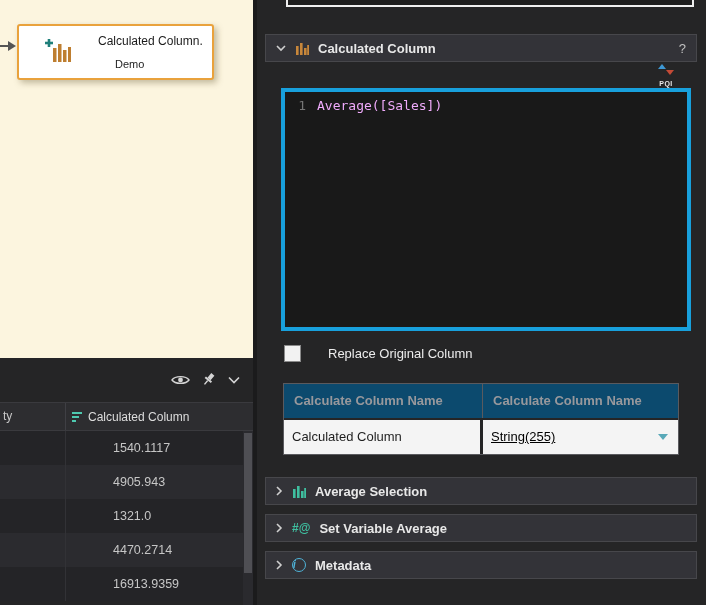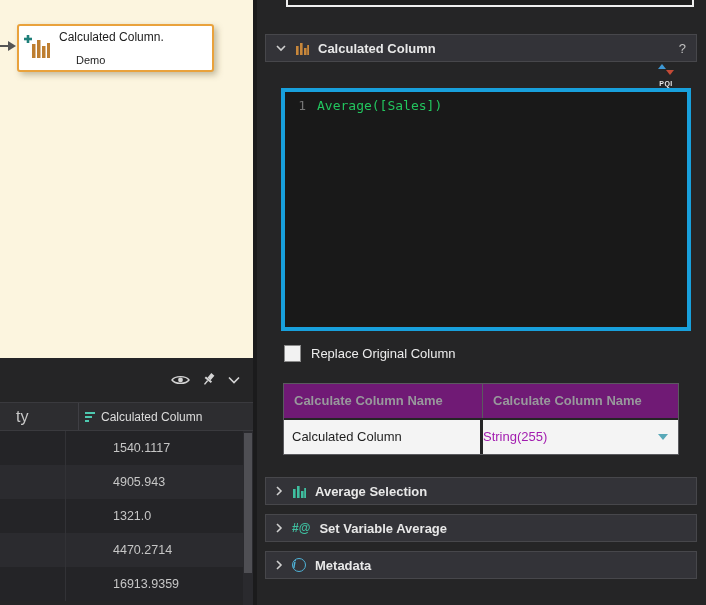--- a/index.html
+++ b/index.html
@@ -2,34 +2,34 @@
 <html><head>
 <meta charset="utf-8">
 <style>
   * { margin:0; padding:0; box-sizing:border-box; }
   body { background:#1e1e1e; font-family:"Liberation Sans", sans-serif; }
   .root { position:relative; width:706px; height:605px; background:#252526; overflow:hidden; }
 
   
   .canvas { position:absolute; left:0; top:0; width:253px; height:358px; background:#FCF5DF; }
   .connector { position:absolute; left:0; top:39px; }
-  .node { position:absolute; left:17px; top:24px; width:197px; height:48px; background:#ffffff;
+  .node { position:absolute; left:17px; top:24px; width:197px; height:56px; background:#ffffff;
           border:2px solid #E9A23C; border-radius:3px; box-shadow:3px 3px 6px rgba(90,75,35,0.35);
-          display:flex; align-items:center; gap:7px; padding-left:5px; cursor:pointer; }
+          display:flex; align-items:center; gap:25px; padding-left:26px; cursor:pointer; }
   .node-title { font-size:12px; color:#1b1b1b; }
   .node-subtitle { font-size:11px; color:#222; margin-top:10px; margin-left:17px; }
 
   
   .preview { position:absolute; left:0; top:358px; width:253px; height:247px; background:#252526; }
   .ptoolbar { position:absolute; top:14px; right:13px; display:flex; gap:12px; align-items:center; }
   .ptool { display:inline-flex; cursor:pointer; }
   .phead { position:absolute; top:44px; left:0; width:253px; height:29px; background:#2D2D30;
            border-top:1px solid #3A3A3E; border-bottom:1px solid #3A3A3E; display:flex; }
   .phead .col-a { width:66px; border-right:1px solid #3F3F44; line-height:27px; padding-left:3px;
-                  color:#C8C8C8; font-size:16px; overflow:hidden; cursor:pointer;margin-left:13px; }
+                  color:#C8C8C8; font-size:12px; overflow:hidden; cursor:pointer; }
   .phead .col-b { flex:1; display:flex; align-items:center; gap:5px; padding-left:5px;
                   color:#DDDDDD; font-size:12px; cursor:pointer; }
   .prows { position:absolute; top:73px; left:0; width:253px; }
   .prow { height:34px; display:flex; cursor:default; }
   .prow:nth-child(odd) { background:#242427; }
   .prow:nth-child(even) { background:#2B2B2F; }
   .prow .cell-a { width:66px; border-right:1px solid #323236; }
   .prow .cell-b { flex:1; padding-left:47px; line-height:34px; color:#C6C6C6; font-size:12.5px; }
   .pscroll { position:absolute; right:0; top:73px; width:10px; height:174px; background:#2A2A2E; }
   .pthumb { position:absolute; left:1px; top:2px; width:8px; height:140px; background:#4F4F54; }
@@ -47,36 +47,36 @@
   .sec-calc { top:34px; }
   .help-q { margin-left:auto; color:#C0C0C0; font-size:13px; cursor:pointer; }
 
   .pqi { position:absolute; left:395px; top:61px; width:28px; text-align:center; cursor:pointer; }
   .pqi-label { display:block; color:#E8E8E8; font-size:7px; font-weight:bold; letter-spacing:0.5px; margin-top:1px; }
 
   .editor { position:absolute; left:24px; top:88px; width:410px; height:243px;
             border:4px solid #18A0DC; background:#191919; font-family:"DejaVu Sans Mono", monospace;
             font-size:13px; padding:6px 8px; cursor:text; }
   .lineno { color:#767676; display:inline-block; width:13px; text-align:right; margin-right:11px; }
-  .code { color:#22c55e; }
-
-  .chk-row { position:absolute; left:27px; top:345px; display:flex; align-items:center; gap:10px; cursor:pointer; }
+  .code { color:#f0abfc; }
+
+  .chk-row { position:absolute; left:27px; top:345px; display:flex; align-items:center; gap:27px; cursor:pointer; }
   .chk { width:17px; height:17px; background:#F2F2F2; border:1px solid #8a8a8a; display:inline-block; }
   .chk-label { color:#EDEDED; font-size:13px; }
 
   .ptable { position:absolute; left:26px; top:383px; width:396px; border:1px solid #5A5A5E; background:#252526; }
-  .ptable .thead { display:flex; height:34px; background:#701a75; }
+  .ptable .thead { display:flex; height:34px; background:#0c4a6e; }
   .ptable .th { color:#98989C; font-size:13px; font-weight:bold; line-height:33px; padding-left:10px; overflow:hidden; white-space:nowrap; }
   .ptable .th1 { width:199px; border-right:1px solid #5A5A5E; }
   .ptable .th2 { flex:1; }
   .ptable .tbody { display:flex; height:36px; border-top:2px solid #252526; }
   .ptable .td1 { width:199px; background:#F4F4F4; color:#1E1E1E; font-size:13px; line-height:34px;
                  padding-left:8px; border-right:3px solid #252526; cursor:text; }
-  .ptable .td2 { flex:1; background:#F4F4F4; color:#a21caf; font-size:13px; line-height:34px;
-                 padding-left:0; position:relative; cursor:pointer; }
+  .ptable .td2 { flex:1; background:#F4F4F4; color:#000000; font-size:13px; line-height:34px;
+                 padding-left:8px; position:relative; cursor:pointer;text-decoration:underline; }
   .dd-arrow { position:absolute; right:10px; top:14px; width:0; height:0;
               border-left:5px solid transparent; border-right:5px solid transparent;
               border-top:6px solid #58A8B8; }
 
   .sec-colsel { top:477px; }
   .sec-vars   { top:514px; }
   .sec-meta   { top:551px; }
   .glyph-vars { color:#3FBFA0; font-size:12px; font-weight:bold; }
   .circle-i { display:inline-block; width:14px; height:14px; border:1.5px solid #4FB3D9; border-radius:50%;
               color:#4FB3D9; font-size:10px; font-style:italic; font-weight:bold; text-align:center; line-height:12px; }

